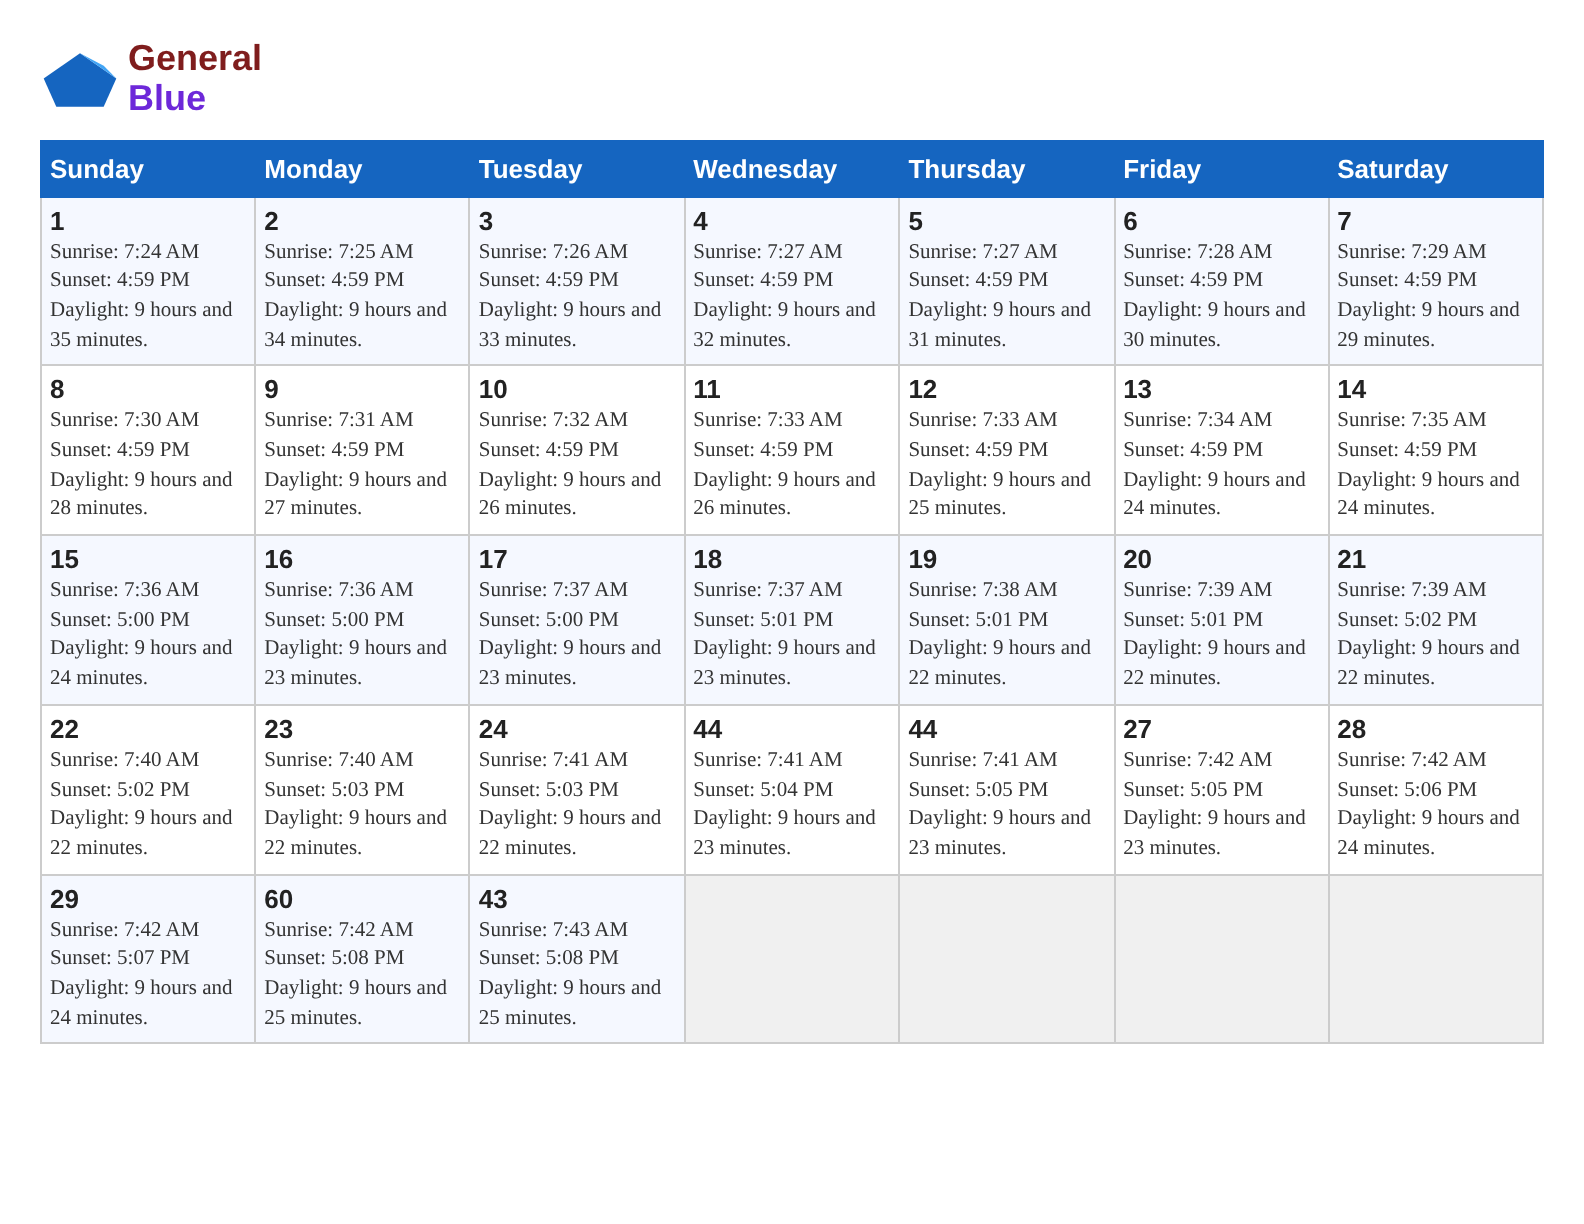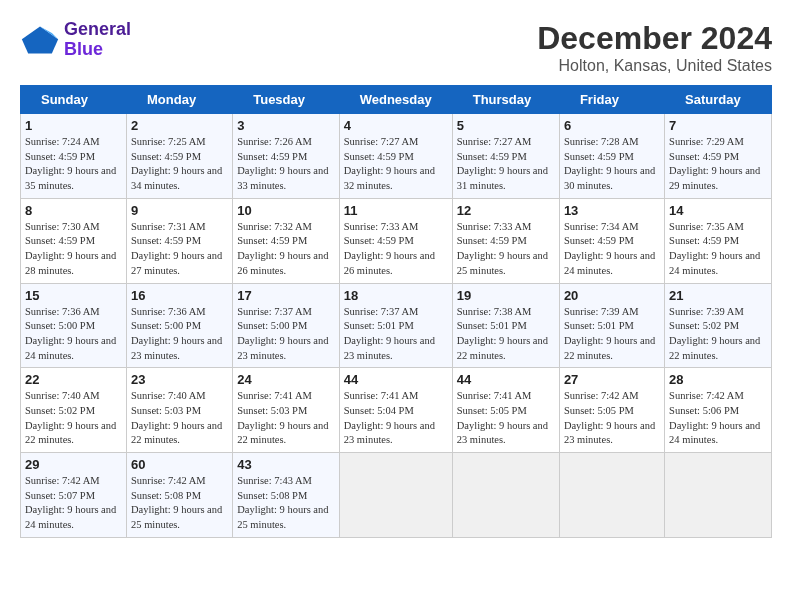--- a/index.html
+++ b/index.html
@@ -20,21 +20,21 @@
       display: flex;
       align-items: center;
     }
     .logo-text {
       font-size: 18px;
       font-weight: bold;
       color: #333;
       line-height: 1.1;
     }
     .logo-text span {
-      color: #4c1d95;
+      color: #7f1d1d;
     }
     .logo-icon {
       width: 40px;
       height: 30px;
       margin-right: 4px;
     }
     .title-section {
       text-align: right;
     }
     .main-title {
@@ -47,21 +47,21 @@
       color: #555;
     }
     .calendar {
       width: 100%;
       border-collapse: collapse;
       font-size: 11px;
     }
     .calendar thead th {
       background-color: #1565c0;
       color: #fff;
-      padding: 6px 20px;
+      padding: 6px 4px;
       text-align: left;
       font-size: 13px;
       font-weight: bold;
       border: 1px solid #1565c0;
     }
     .calendar tbody td {
       border: 1px solid #ccc;
       vertical-align: top;
       padding: 4px;
       width: 108px;
@@ -98,24 +98,20 @@
   <div class="logo">
     <svg class="logo-icon" viewBox="0 0 50 38">
       <polygon points="25,2 48,18 40,36 10,36 2,18" fill="#1565c0"></polygon>
       <polygon points="25,2 48,18 40,10" fill="#42a5f5"></polygon>
     </svg>
     <div class="logo-text">
       <div><span>General</span></div>
       <div><span style="color:#6d28d9">Blue</span></div>
     </div>
   </div>
-  <div class="title-section">
-    <div class="main-title">December 2024</div>
-    <div class="subtitle">Holton, Kansas, United States</div>
-  </div>
 </div>
 
 <table class="calendar">
   <thead>
     <tr>
     <th>Sunday</th>
         <th>Monday</th>
         <th>Tuesday</th>
         <th>Wednesday</th>
         <th>Thursday</th>

